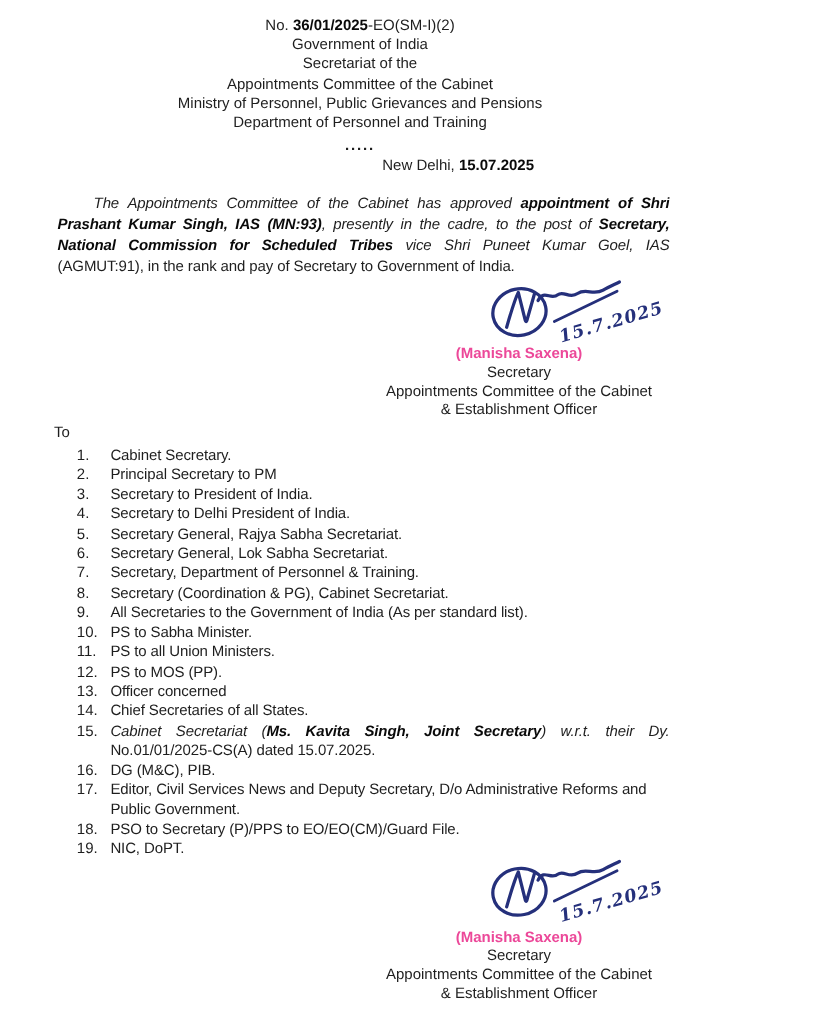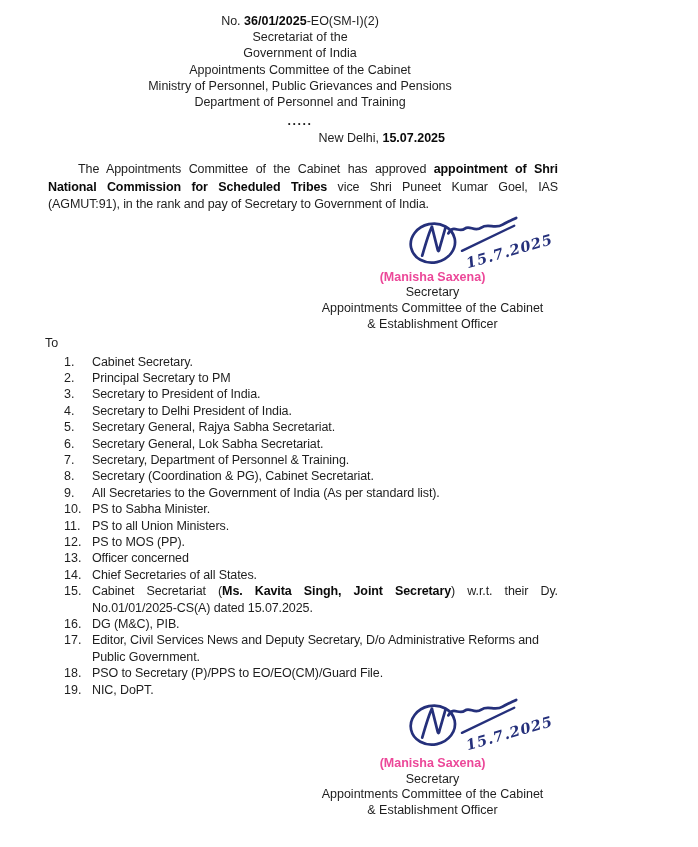--- a/index.html
+++ b/index.html
@@ -16,21 +16,21 @@
   }
   .b{font-weight:700;color:#0a0a0a;}
   
   .doc-header{width:600px;text-align:center;line-height:16.2px;}
   .doc-header .hline{white-space:nowrap;}
   .dots{margin-top:4px;font-weight:700;letter-spacing:1.5px;line-height:14px;}
   .place-date{margin-top:2px;margin-right:113px;text-align:right;line-height:17px;}
   
   .body-para{margin:14px 140px 0 48px;width:510px;line-height:17.5px;}
   .tline{letter-spacing:-0.1px;}
-  .jl{text-align:justify;text-align-last:justify;}
+  .jl{text-align:justify;text-align-last:justify;font-style:italic;}
   .ind{text-indent:30px;}
   
   .sig-block{position:relative;margin-left:310px;width:245px;text-align:center;line-height:15.7px;}
   .sig-top{margin-top:10px;padding-top:46px;}
   .sig-bottom{margin-top:8px;padding-top:50px;}
   .sig-script{position:absolute;top:-8px;left:92px;width:178px;height:62px;}
   .sig-name{font-weight:700;color:#ec4899;}
   .hand-date{font-family:"DejaVu Serif", serif;font-style:italic;font-weight:700;letter-spacing:1px;}
   
   .salutation{margin-left:45px;margin-top:2px;line-height:17px;}
@@ -43,32 +43,33 @@
   .speck-1{left:637px;top:216px;width:4px;height:4px;}
   .speck-2{left:606px;top:666px;width:3px;height:5px;background:#666;transform:rotate(20deg);}
 </style>
 </head>
 <body>
 
 <div class="page">
 
   <div class="doc-header">
     <div class="hline"><span>No. </span><span class="b">36/01/2025</span><span>-EO(SM-I)(2)</span></div>
+    <div class="hline">Government of India</div>
     <div class="hline">Secretariat of the</div>
-    <div class="hline">Government of India</div>
     <div class="hline">Appointments Committee of the Cabinet</div>
     <div class="hline">Ministry of Personnel, Public Grievances and Pensions</div>
     <div class="hline">Department of Personnel and Training</div>
     <div class="dots">.....</div>
   </div>
 
   <div class="place-date"><span>New Delhi, </span><span class="b">15.07.2025</span></div>
 
   <div class="body-para">
       <div class="tline jl ind"><span>The Appointments Committee of the Cabinet has approved </span><span class="b">appointment of Shri</span></div>
+      <div class="tline jl"><span class="b">Prashant Kumar Singh, IAS (MN:93)</span><span>, presently in the cadre, to the post of </span><span class="b">Secretary,</span></div>
       <div class="tline jl"><span class="b">National Commission for Scheduled Tribes</span><span> vice Shri Puneet Kumar Goel, IAS</span></div>
       <div class="tline"><span>(AGMUT:91), in the rank and pay of Secretary to Government of India.</span></div>
     </div>
 
   <div class="sig-block sig-top">
     <svg class="sig-script" viewBox="0 0 180 64" xmlns="http://www.w3.org/2000/svg">
       <g fill="none" stroke="#25307b" stroke-width="2.8" stroke-linecap="round" stroke-linejoin="round">
         <ellipse cx="30" cy="28" rx="23" ry="20" transform="rotate(-12 30 28)"></ellipse>
         <path d="M19 41 C23 27 27 15 29 11 L35 35 Q36 38 37 33 L43 12"></path>
         <path d="M46 18 C51 8 57 18 63 13 C68 9 73 17 80 12 C87 7 94 14 102 9 C107 6 112 4 116 2"></path>

